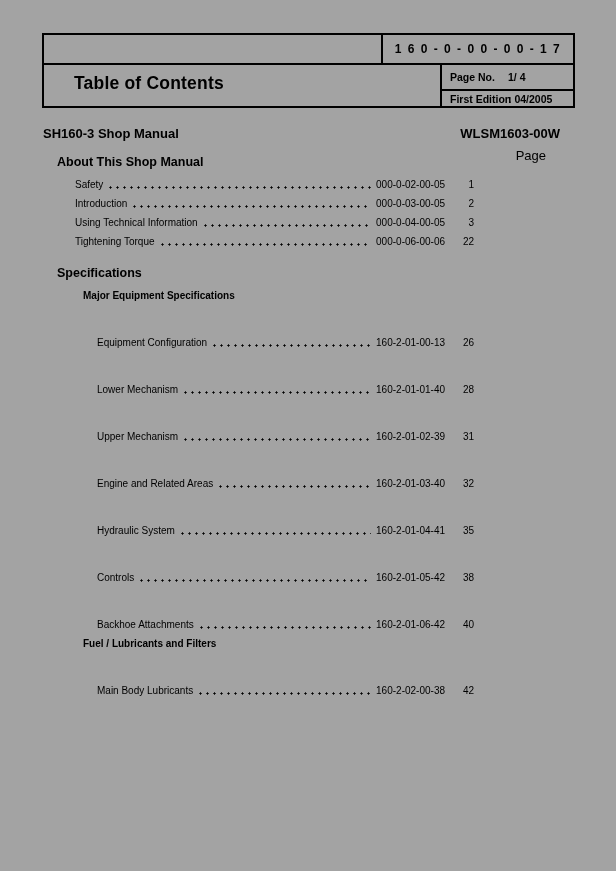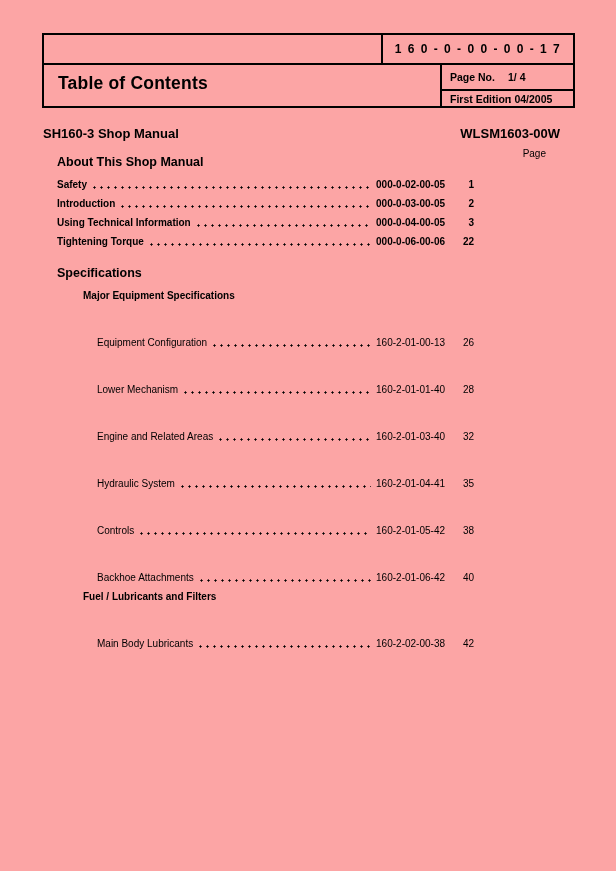--- a/index.html
+++ b/index.html
@@ -3,75 +3,75 @@
 <meta charset="utf-8">
 <style>
   html, body { margin: 0; padding: 0; }
   body {
     width: 616px; height: 871px;
     background: #ffffff;
     font-family: "Liberation Sans", sans-serif;
     color: #000000;
     -webkit-font-smoothing: antialiased;
   }
-  .page { position: relative; width: 616px; height: 871px; overflow: hidden; background: #fca5a5; }
+  .page { position: relative; width: 616px; height: 871px; overflow: hidden; background: #a3a3a3; }
 
   
   .header-box {
     position: absolute; left: 42px; top: 33px;
     width: 533px; height: 75px;
     border: 2px solid #000; box-sizing: border-box;
     display: flex; flex-direction: column;
   }
   .hb-row1 { height: 28px; border-bottom: 2px solid #000; display: flex; flex-shrink: 0; }
   .hb-blank { width: 337px; }
   .hb-code {
     flex: 1; border-left: 2px solid #000;
     display: flex; align-items: center; justify-content: center;
     font-weight: bold; font-size: 12px; letter-spacing: 1.5px; white-space: nowrap;
   }
   .hb-row2 { flex: 1; display: flex; }
   .hb-title {
     flex: 1; display: flex; align-items: center;
-    padding-left: 14px; padding-bottom: 4px;
+    padding-left: 30px; padding-bottom: 4px;
     font-weight: bold; font-size: 17.5px; letter-spacing: 0.2px;
   }
   .hb-meta { width: 131px; border-left: 2px solid #000; display: flex; flex-direction: column; }
   .hb-meta-row {
     display: flex; align-items: center;
     padding-left: 8px; font-size: 10.5px; font-weight: bold; white-space: nowrap;
   }
   .hb-meta-row.first { height: 24px; border-bottom: 2px solid #000; flex-shrink: 0; }
   .hb-meta-row.second { flex: 1; }
   .hb-meta-label { width: 58px; flex-shrink: 0; }
 
   
   .doc-subheader {
     position: absolute; left: 43px; top: 126px; width: 517px;
     display: flex; justify-content: space-between;
     font-size: 13px; font-weight: bold; line-height: 15px;
   }
-  .page-col-label { position: absolute; top: 148px; right: 70px; font-size: 10px; }
+  .page-col-label { position: absolute; top: 148px; right: 70px; font-size: 13px; }
 
   
   .toc { position: absolute; left: 0; top: 154px; width: 548px; }
   .section-title {
     margin: 0 0 5px 57px;
     font-size: 12.5px; font-weight: bold; line-height: 16px;
   }
   .toc-section + .toc-section .section-title { margin-top: 14px; }
   .group-title {
     margin-left: 83px;
     font-size: 10px; font-weight: bold; line-height: 19px;
   }
   .toc-row {
     display: flex; margin-right: 74px;
     font-size: 10px; line-height: 19px;
   }
-  .toc-row.lvl1 { margin-left: 57px; font-weight: bold; }
+  .toc-row.lvl1 { margin-left: 75px; font-weight: normal; }
   .toc-row.lvl2 { margin-left: 97px; font-weight: normal; margin-top: 28px; }
   .row-label { white-space: nowrap; }
   .leader {
     flex: 1; min-width: 8px;
     align-self: flex-end; height: 3px;
     margin: 0 5px 5px 4px;
     background-image: radial-gradient(circle, #000 0.9px, rgba(0,0,0,0) 1.25px);
     background-size: 7px 3px;
     background-repeat: repeat-x;
     background-position: left center;
@@ -148,20 +148,26 @@
           <span class="row-code">160-2-01-00-13</span>
           <span class="row-page">26</span>
         </div>
         <div class="toc-row lvl2">
           <span class="row-label">Lower Mechanism</span>
           <span class="leader"></span>
           <span class="row-code">160-2-01-01-40</span>
           <span class="row-page">28</span>
         </div>
         <div class="toc-row lvl2">
+          <span class="row-label">Upper Mechanism</span>
+          <span class="leader"></span>
+          <span class="row-code">160-2-01-02-39</span>
+          <span class="row-page">31</span>
+        </div>
+        <div class="toc-row lvl2">
           <span class="row-label">Engine and Related Areas</span>
           <span class="leader"></span>
           <span class="row-code">160-2-01-03-40</span>
           <span class="row-page">32</span>
         </div>
         <div class="toc-row lvl2">
           <span class="row-label">Hydraulic System</span>
           <span class="leader"></span>
           <span class="row-code">160-2-01-04-41</span>
           <span class="row-page">35</span>

